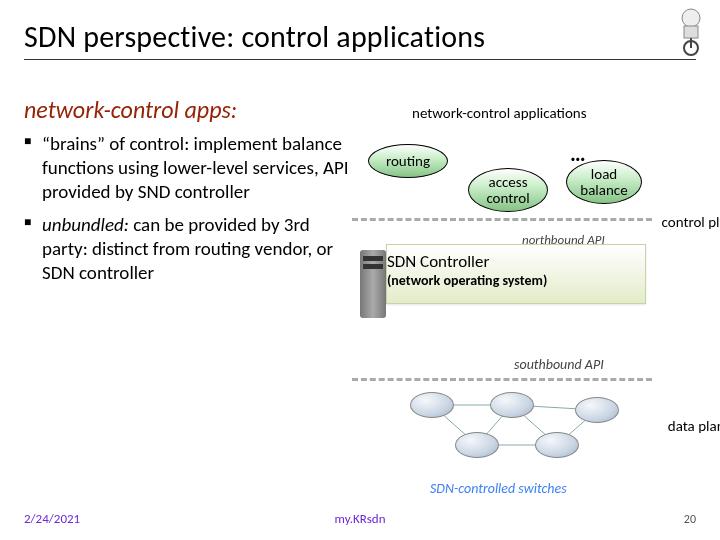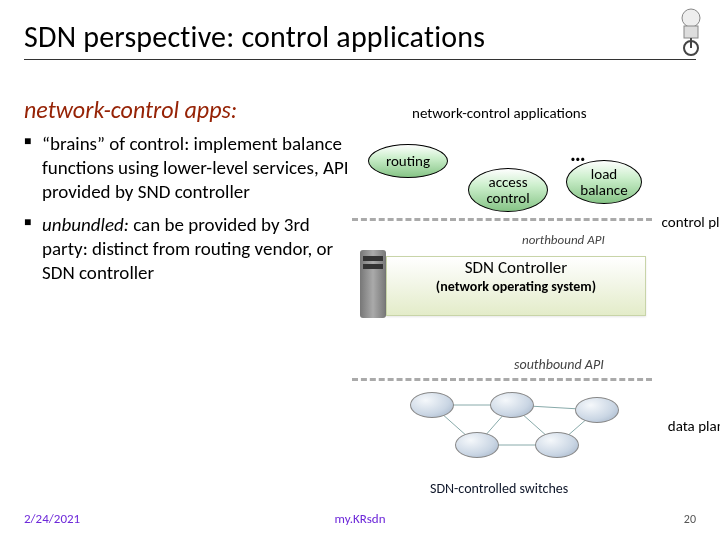--- a/index.html
+++ b/index.html
@@ -19,31 +19,31 @@
 .pill{position:absolute;border:1px solid #000;border-radius:50%;background:linear-gradient(to bottom,#fefefe,#ccefcc 40%,#86c486);display:flex;align-items:center;justify-content:center;font-size:15px;text-align:center;line-height:1.1;padding:4px 0}
 .pill.routing{left:16px;top:12px;width:80px;height:34px}
 .pill.access{left:116px;top:36px;width:80px;height:44px}
 .pill.load{left:214px;top:28px;width:76px;height:44px}
 .dots{position:absolute;left:218px;top:8px;font-size:22px;font-weight:700}
 .control-plane{position:absolute;right:-46px;top:82px;font-size:15px;text-align:center;line-height:1.1}
 .nb-label{position:absolute;left:170px;top:100px;font-size:13px;font-style:italic;color:#444}
 .dashed{position:absolute;left:0;width:300px;border-top:3px dashed #aaa}
 .dash-control{top:86px}
 .dash-sb{top:246px}
-.ctrl-box{position:absolute;left:34px;top:124px;width:260px;height:60px;background:linear-gradient(to bottom,#fff,#f4f7ea 40%,#e3ecc9);border:1px solid #c8d4a8;text-align:center;box-shadow:0 1px 2px rgba(0,0,0,0.1)}
+.ctrl-box{position:absolute;left:34px;top:112px;width:260px;height:60px;background:linear-gradient(to bottom,#fff,#f4f7ea 40%,#e3ecc9);border:1px solid #c8d4a8;text-align:left;padding-top:6px;box-shadow:0 1px 2px rgba(0,0,0,0.1)}
 .ctrl-name{font-size:17px}
 .ctrl-nos{font-size:14px;font-weight:700}
 .server{position:absolute;left:8px;top:118px;width:26px;height:68px;background:linear-gradient(to right,#777,#aaa,#777);border-radius:3px}
 .server::before,.server::after{content:"";position:absolute;left:3px;width:20px;height:5px;background:#333}
 .server::before{top:6px}.server::after{top:14px}
 .sb-label{position:absolute;left:162px;top:224px;font-size:14px;font-style:italic;color:#444}
 .data-plane{position:absolute;right:-36px;top:286px;font-size:15px;text-align:center;line-height:1.1}
 .net{position:absolute;left:40px;top:258px;width:250px;height:80px}
 .ellipse{position:absolute;width:44px;height:26px;border:1px solid #888;border-radius:50%;background:radial-gradient(ellipse at 35% 30%,#f5f8fb,#cad6e4 60%,#9eafc5)}
-.sw-label{position:absolute;left:78px;top:348px;font-size:14px;color:#0f172a}
+.sw-label{position:absolute;left:78px;top:348px;font-size:14px;font-style:italic;color:#3b82f6}
 .footer{position:absolute;bottom:14px;left:24px;right:24px;display:flex;justify-content:flex-start;font-size:13px;color:#6d28d9}
 .pagenum{position:absolute;bottom:14px;right:24px;font-size:12px;color:#555}
 svg.net-lines{position:absolute;left:0;top:0;width:250px;height:80px}
 .mascot{position:absolute;right:8px;top:4px;width:42px;height:52px}
 </style>
 </head>
 <body>
 
 <div class="slide">
   <div class="title">SDN perspective: control applications</div>

